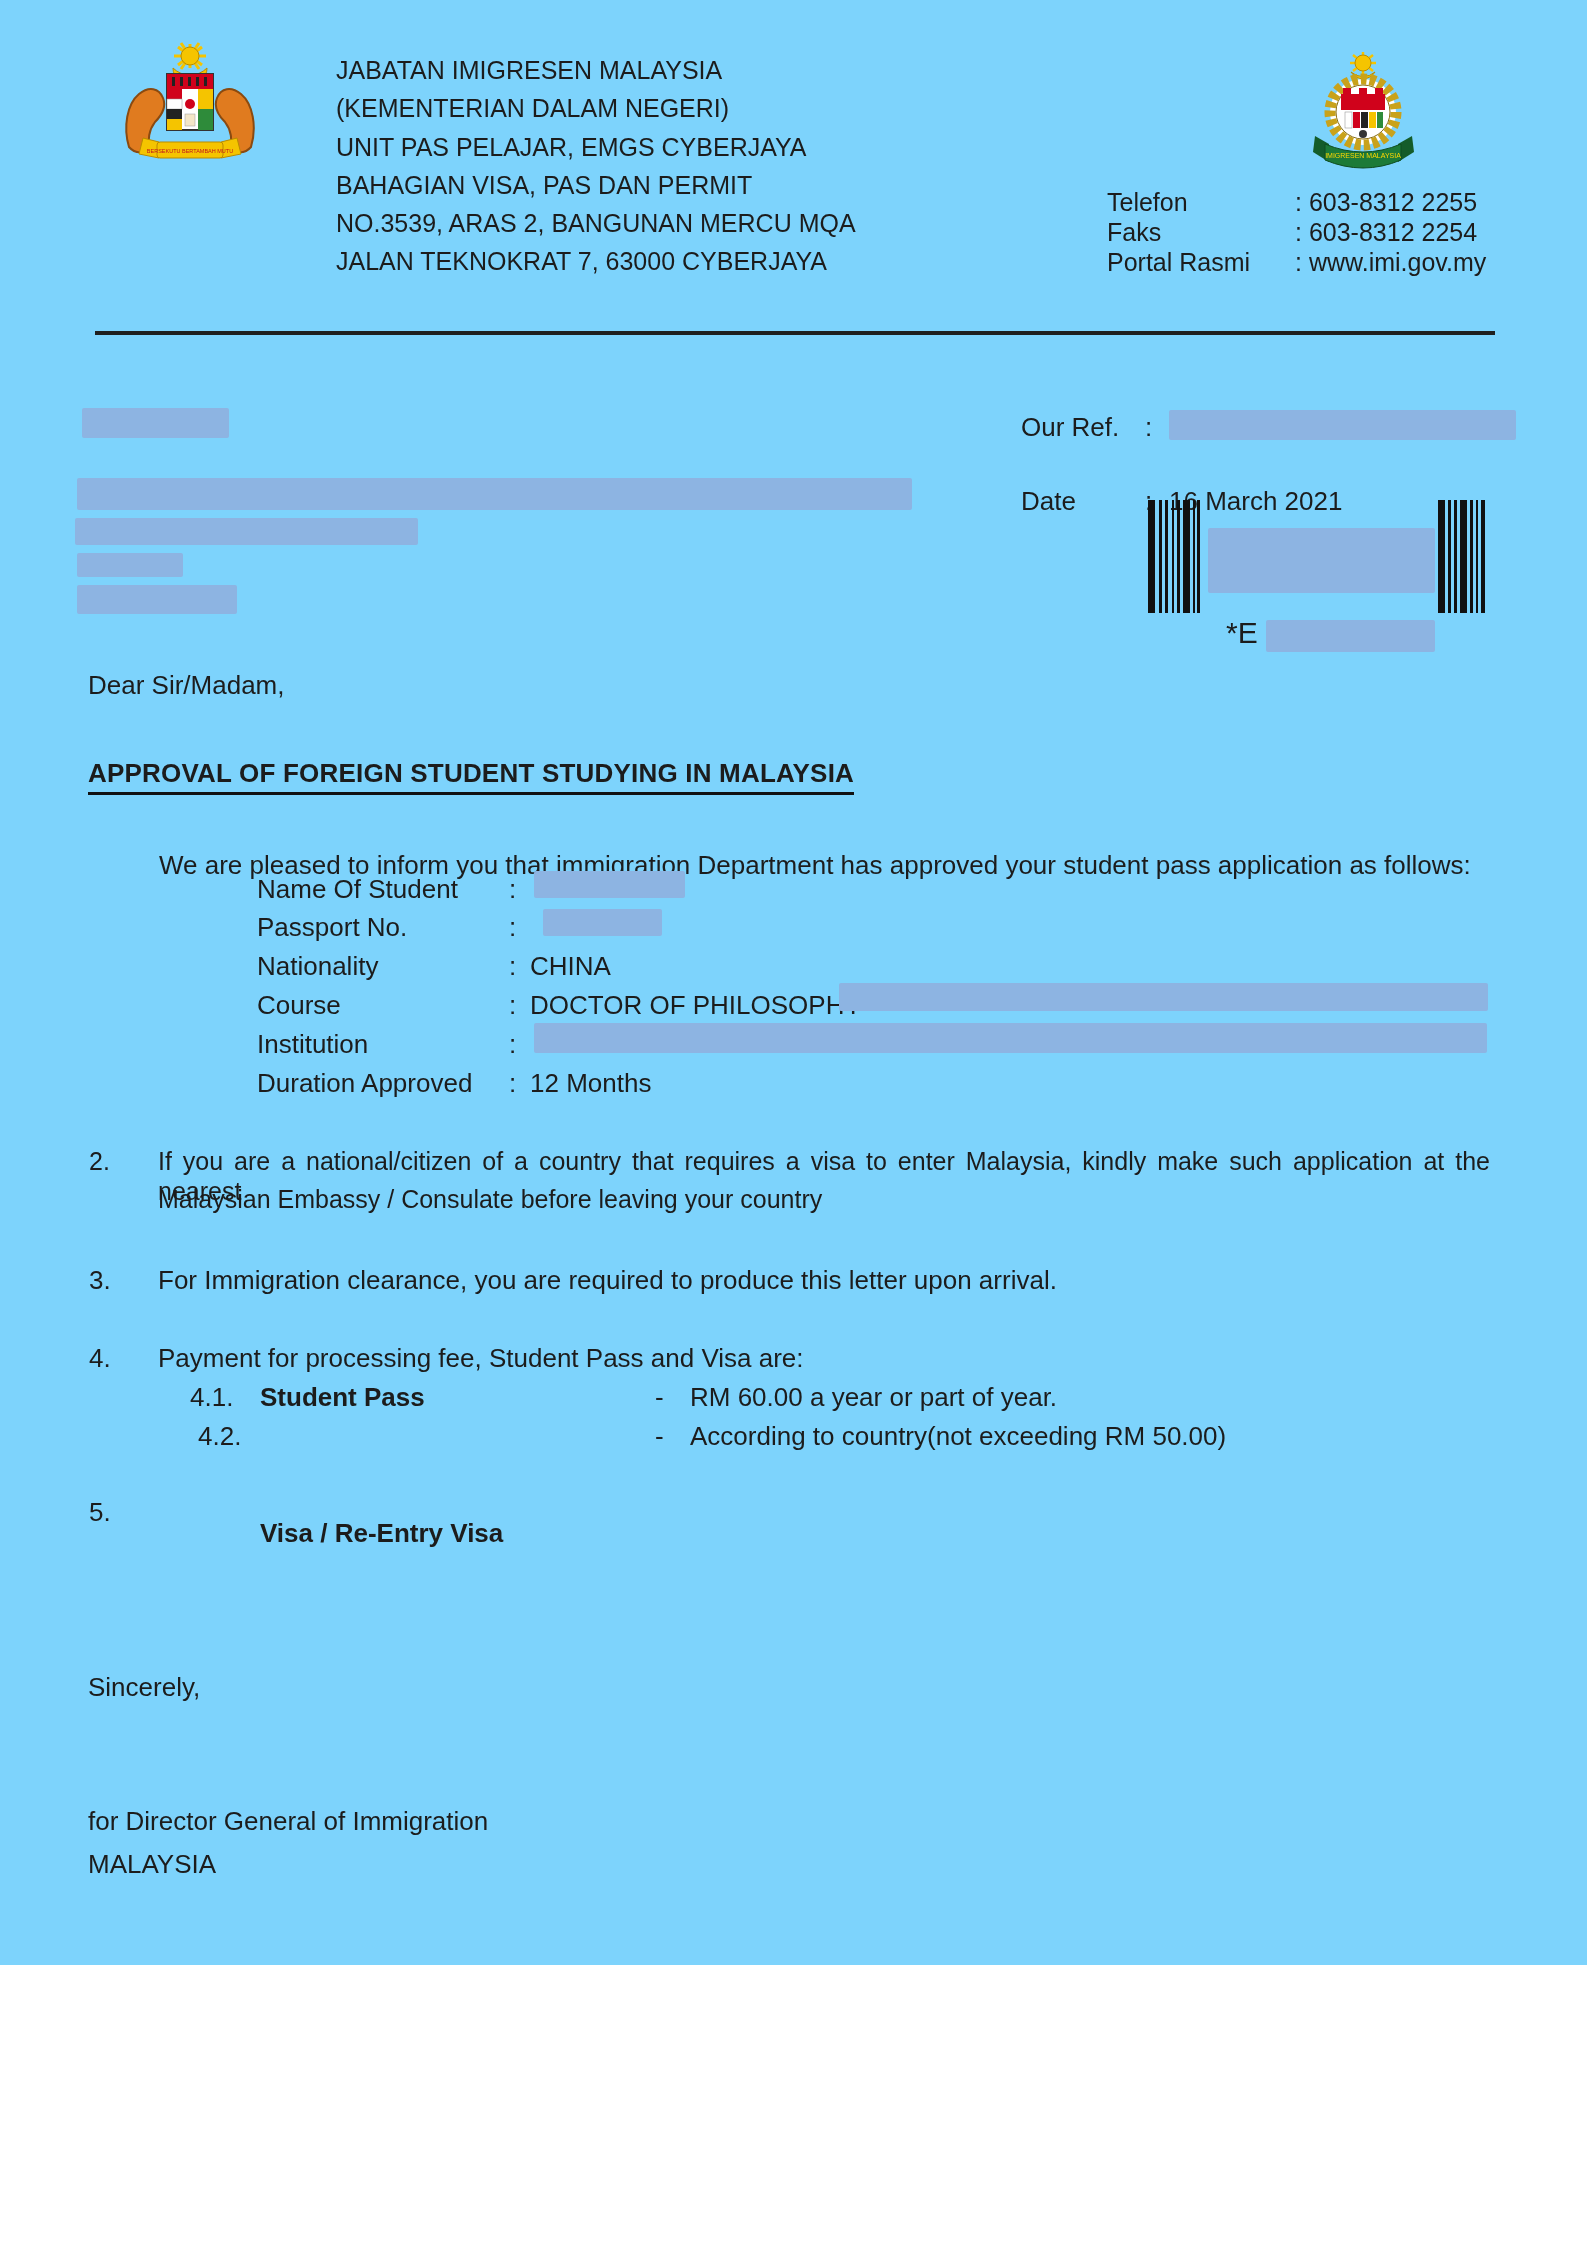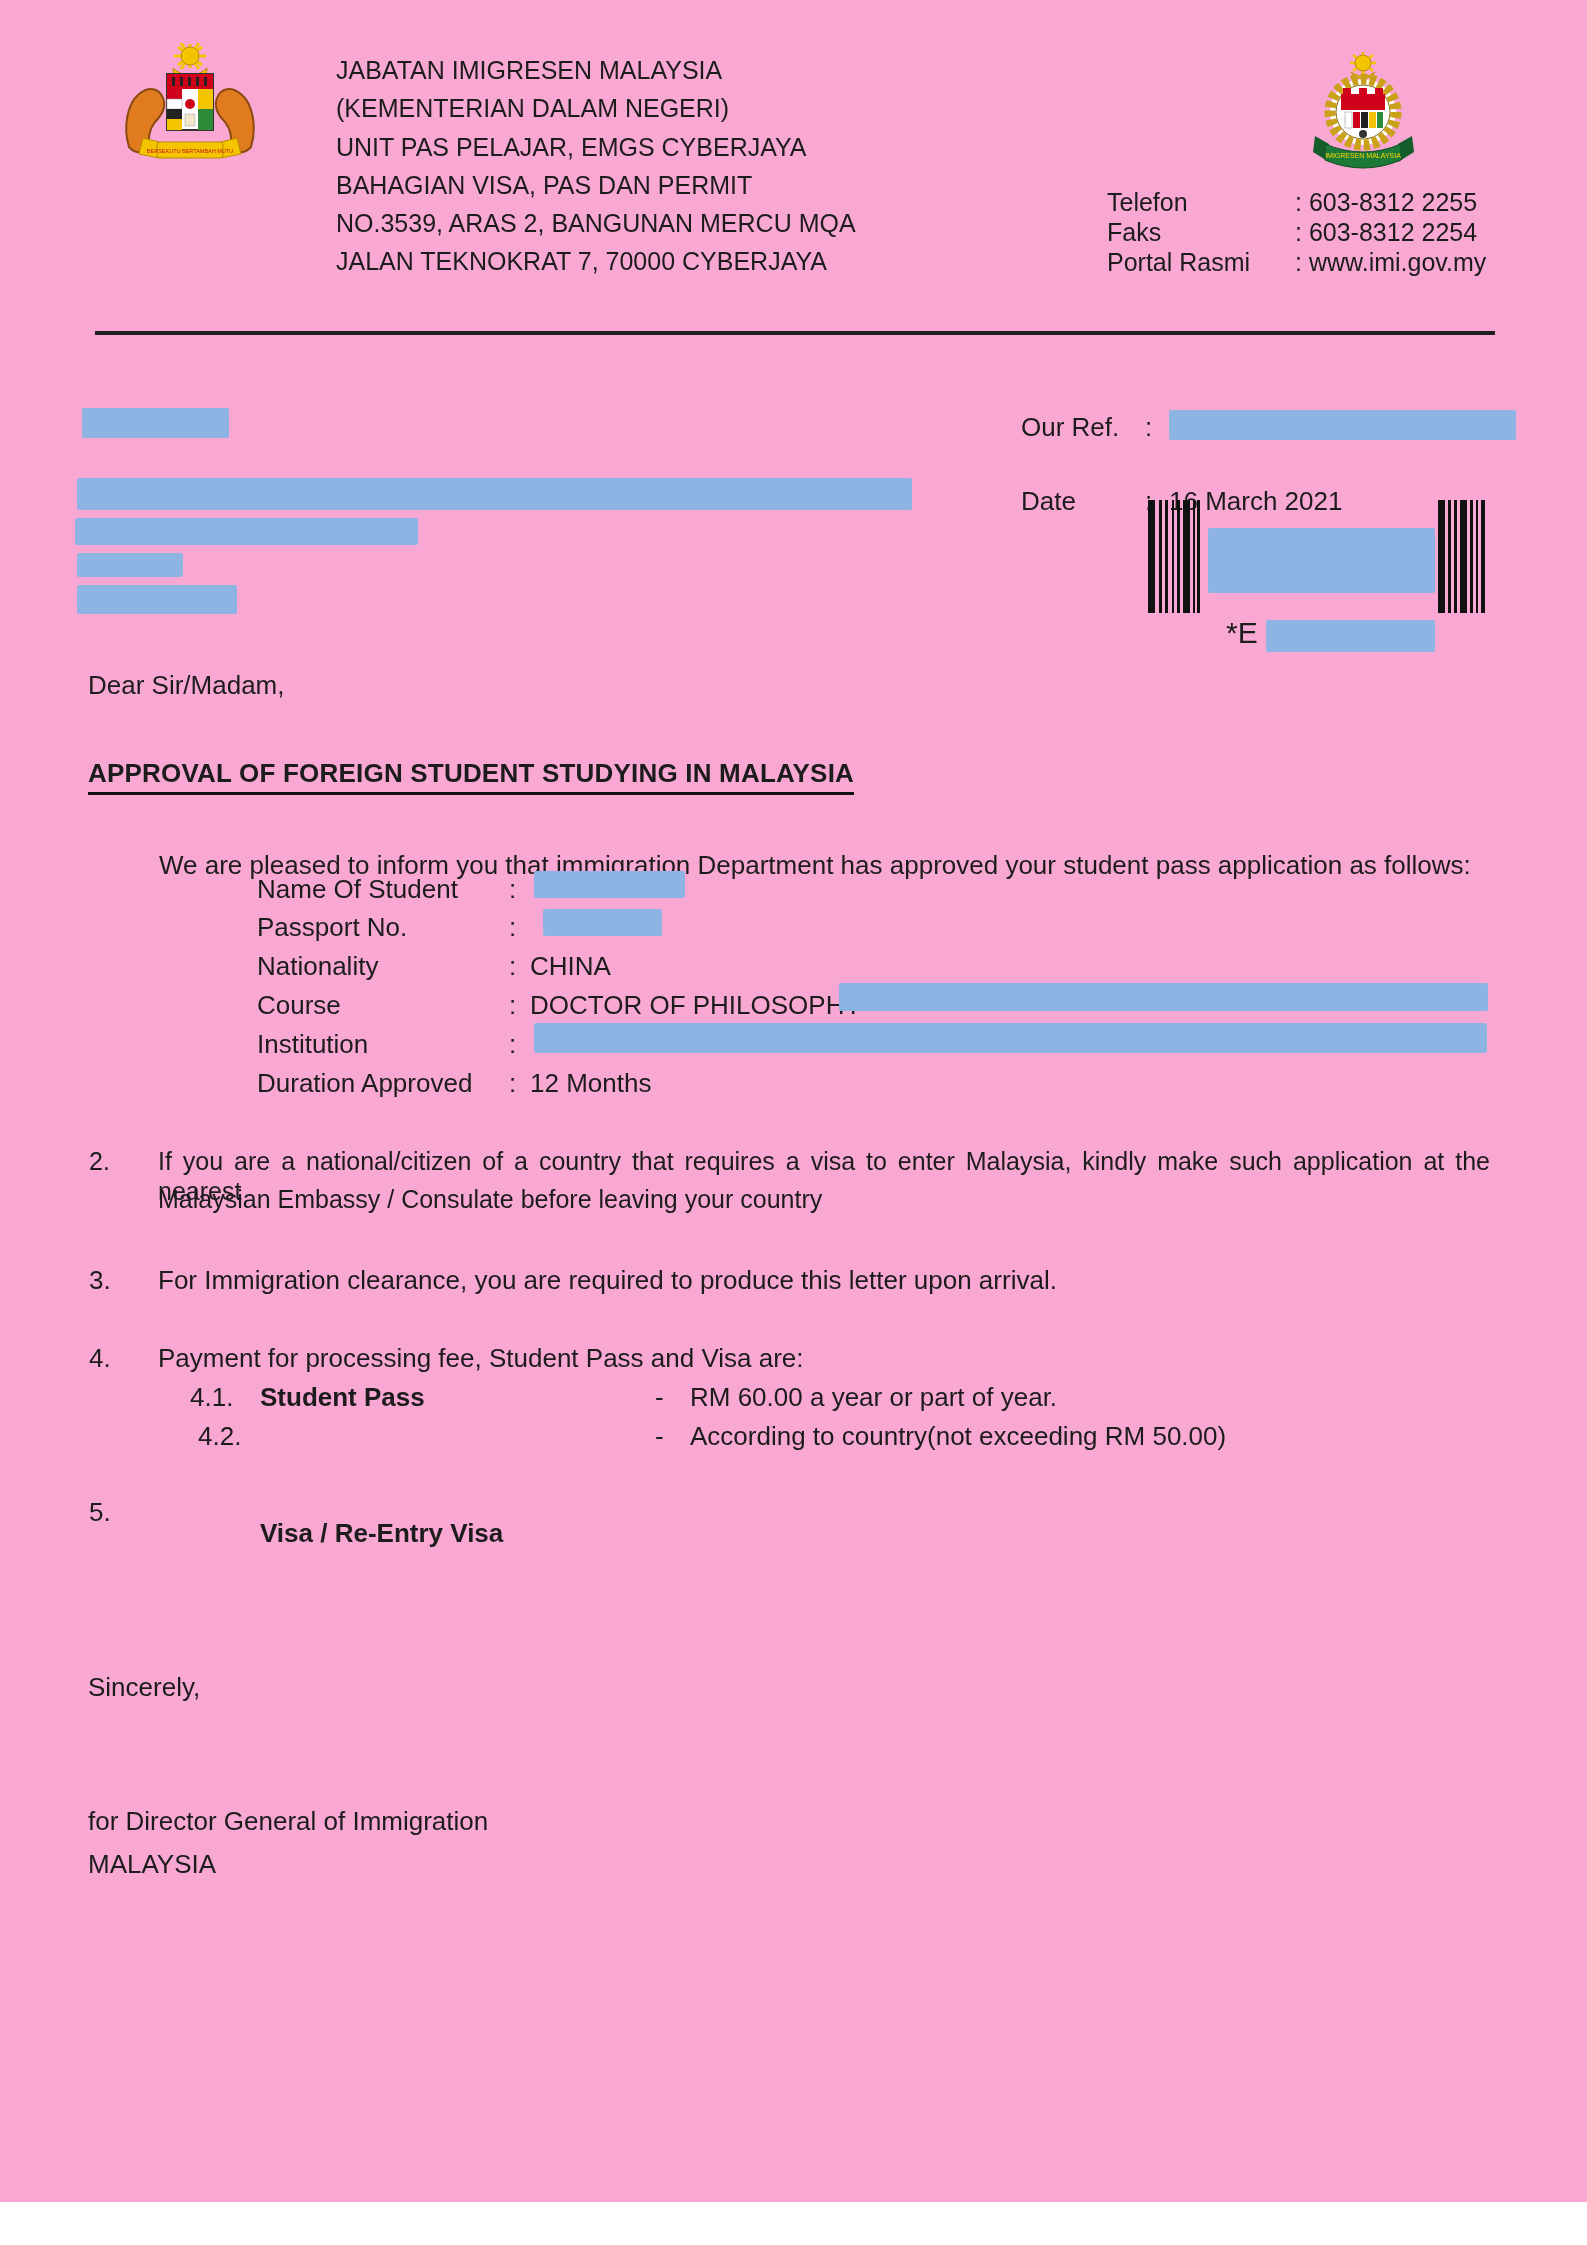--- a/index.html
+++ b/index.html
@@ -1,19 +1,19 @@
 <!DOCTYPE html>
 <html><head>
 <meta charset="utf-8">
 <style>
   html,body{margin:0;padding:0;background:#ffffff;}
   .page{
     position:relative;
-    width:1587px;height:2202px;
-    background:#f9a8d4;
+    width:1587px;height:1965px;
+    background:#7dd3fc;
     font-family:"Liberation Sans", sans-serif;
     color:#1c1c1c;
     overflow:hidden;
   }
   .abs{position:absolute;}
   .t26{font-size:26px;line-height:30px;white-space:nowrap;}
   .t25{font-size:25px;line-height:30px;white-space:nowrap;}
   .addr-line{position:absolute;left:336px;font-size:25px;line-height:30px;white-space:nowrap;}
   .contact-row{position:absolute;left:1107px;font-size:25px;white-space:nowrap;}
   .contact-label{display:inline-block;width:188px;}
@@ -84,21 +84,21 @@
     <rect x="42" y="100" width="66" height="16" rx="3" fill="#f5c400" stroke="#b98b00" stroke-width="1"></rect>
     <text x="75" y="111" font-size="5.5" fill="#c0141c" text-anchor="middle" font-family="Liberation Sans, sans-serif">BERSEKUTU BERTAMBAH MUTU</text>
   </svg>
 
   <div>
     <span class="addr-line" style="top:55px;">JABATAN IMIGRESEN MALAYSIA</span>
     <span class="addr-line" style="top:93px;">(KEMENTERIAN DALAM NEGERI)</span>
     <span class="addr-line" style="top:132px;">UNIT PAS PELAJAR, EMGS CYBERJAYA</span>
     <span class="addr-line" style="top:170px;">BAHAGIAN VISA, PAS DAN PERMIT</span>
     <span class="addr-line" style="top:208px;">NO.3539, ARAS 2, BANGUNAN MERCU MQA</span>
-    <span class="addr-line" style="top:246px;">JALAN TEKNOKRAT 7, 70000 CYBERJAYA</span>
+    <span class="addr-line" style="top:246px;">JALAN TEKNOKRAT 7, 63000 CYBERJAYA</span>
   </div>
 
   <svg class="abs" style="left:1307px;top:52px;" width="113" height="128" viewBox="0 0 113 128">
     <g stroke="#f5c400" stroke-width="2.5">
       <line x1="56" y1="0" x2="56" y2="22"></line>
         <line x1="46" y1="3" x2="66" y2="19"></line>
       <line x1="66" y1="3" x2="46" y2="19"></line>
         <line x1="43" y1="11" x2="69" y2="11"></line>
     </g>
     <circle cx="56" cy="11" r="8" fill="#f5c400" stroke="#b98b00" stroke-width="1"></circle>

